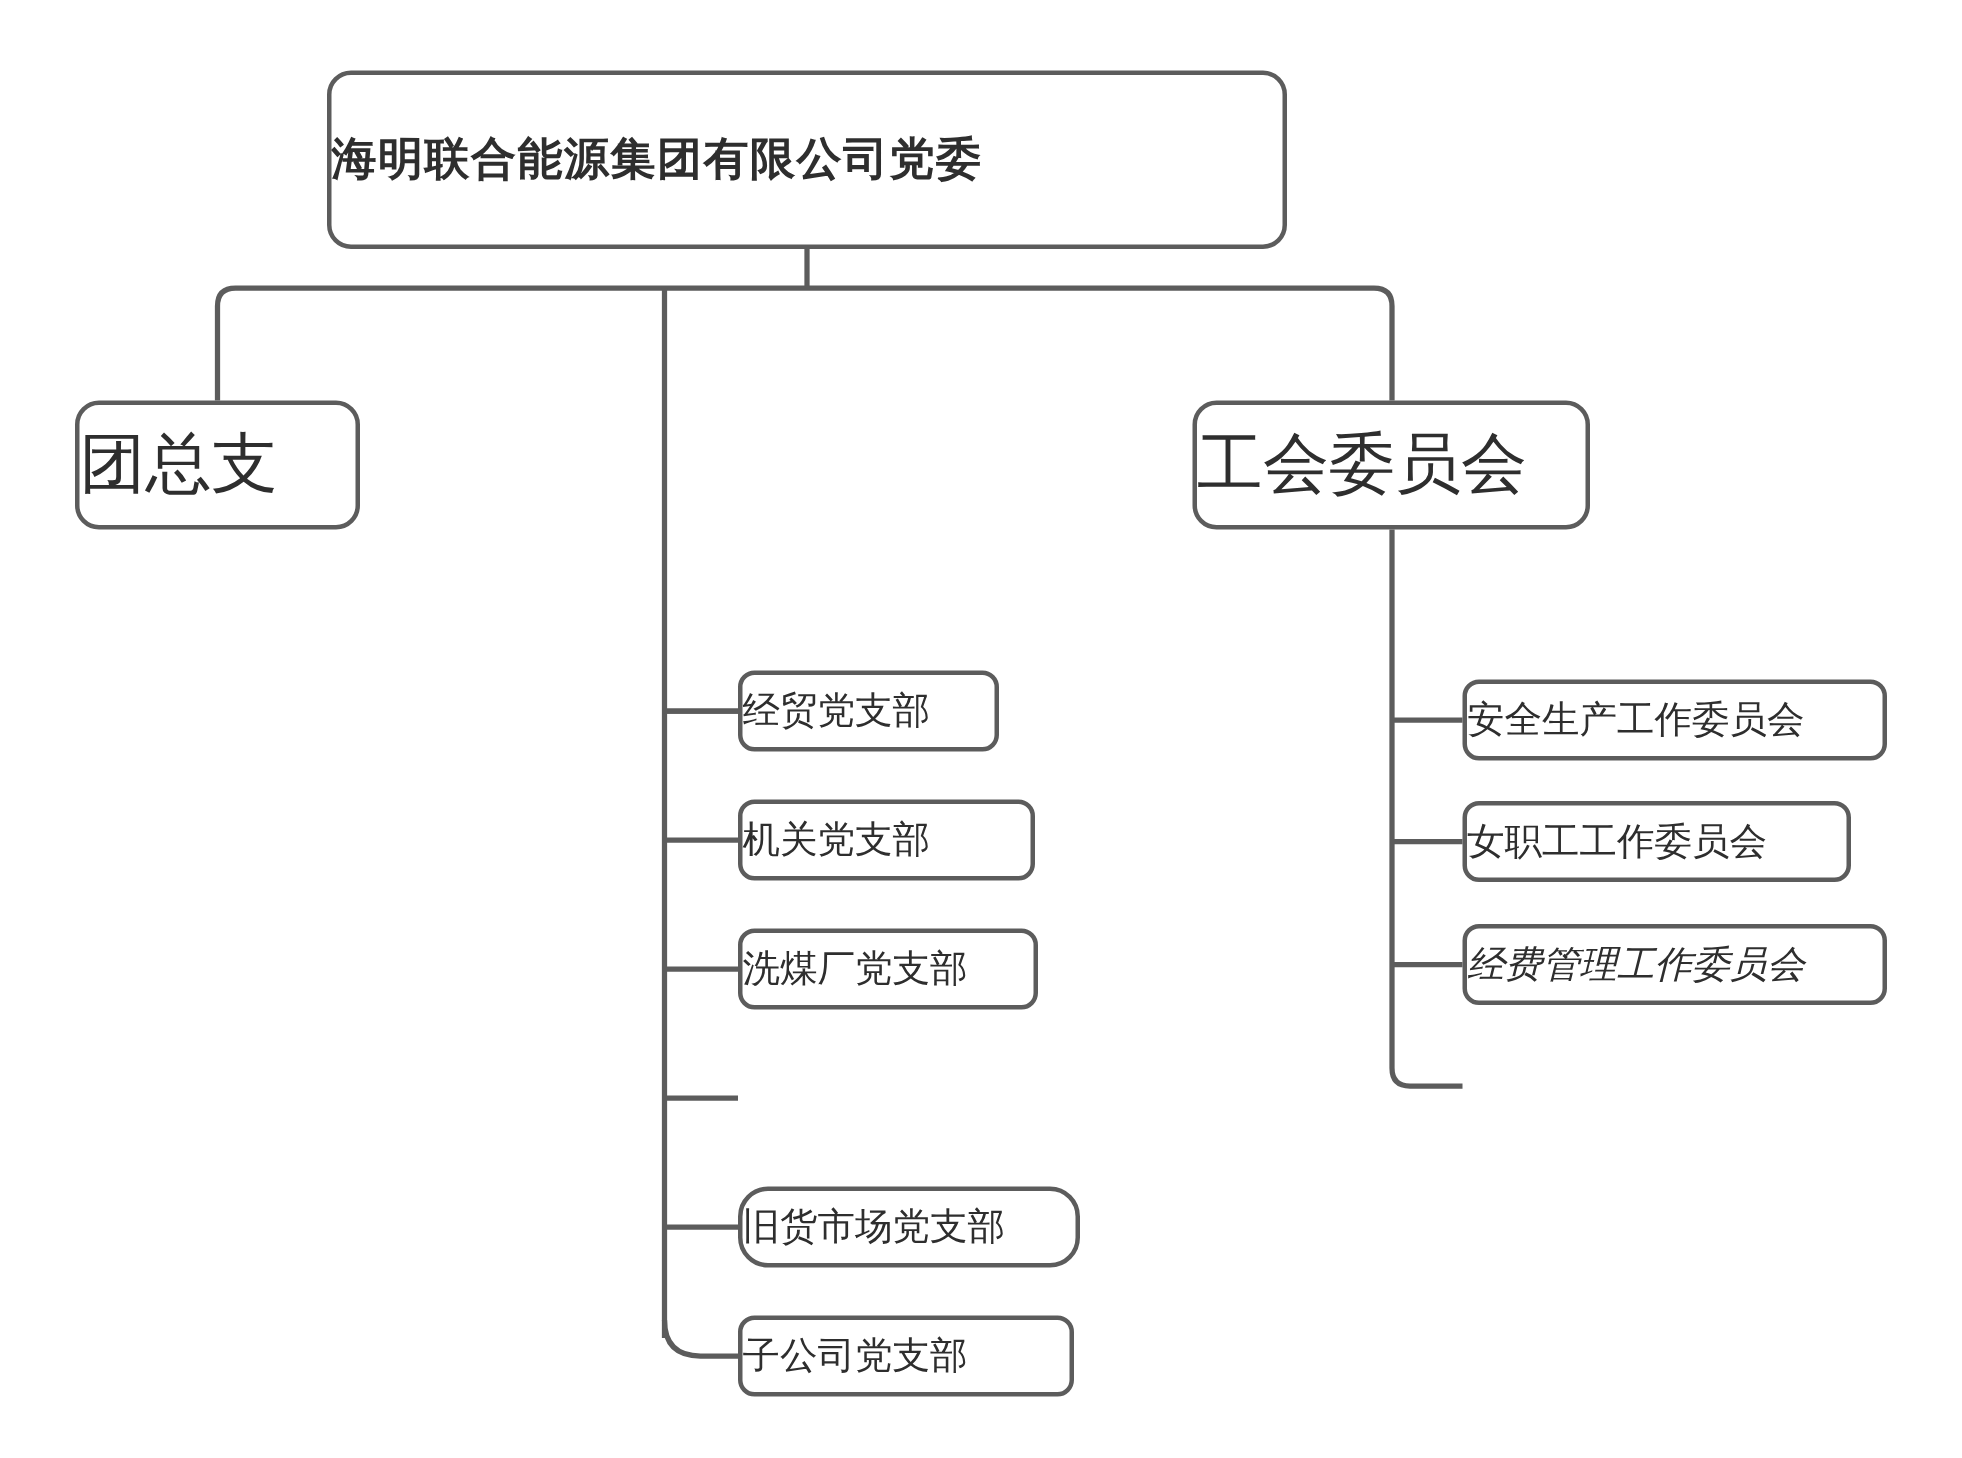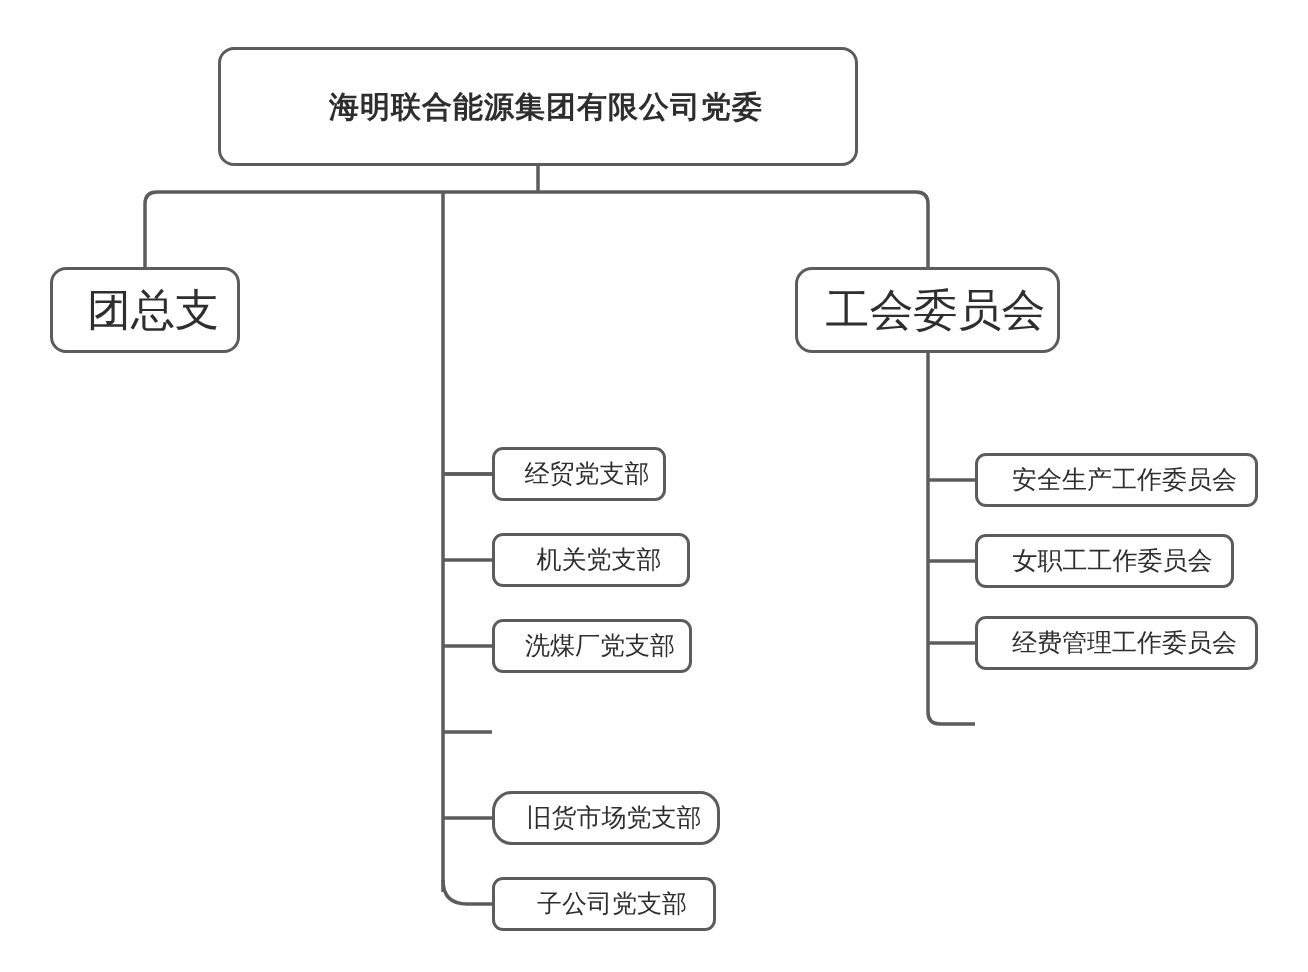--- a/index.html
+++ b/index.html
@@ -23,25 +23,24 @@
     height: 972px;
     pointer-events: none;
   }
   .node {
     position: absolute;
     box-sizing: border-box;
     background: #ffffff;
     border: 3px solid #5c5c5c;
     display: flex;
     align-items: center;
-    justify-content: center;
+    justify-content: flex-start;
     color: #2e2e2e;
     line-height: 1.1;
     white-space: nowrap;
-    padding-left: 16px;
   }
   .node-root {
     border-radius: 16px;
     font-size: 30px;
     font-weight: bold;
     letter-spacing: 1px;
   }
   .node-level2 {
     border-radius: 16px;
     font-size: 44px;
@@ -86,21 +85,21 @@
   </svg>
 
   <div class="node node-root" style="left:218px; top:47px; width:640px; height:119px;">
     <span>海明联合能源集团有限公司党委</span>
   </div>
 
   <div class="node node-level2" style="left:50px; top:267px; width:190px; height:86px;">
     <span>团总支</span>
   </div>
 
-  <div class="node node-level2" style="left:795px; top:267px; width:265px; height:86px;border-radius:17px;">
+  <div class="node node-level2" style="left:795px; top:267px; width:265px; height:86px;">
     <span>工会委员会</span>
   </div>
 
   <div class="node node-leaf" style="left:492px; top:447px; width:174px; height:54px;">
     <span>经贸党支部</span>
   </div>
   <div class="node node-leaf" style="left:492px; top:533px; width:198px; height:54px;">
     <span>机关党支部</span>
   </div>
   <div class="node node-leaf" style="left:492px; top:619px; width:200px; height:54px;">
@@ -112,17 +111,17 @@
   <div class="node node-leaf" style="left:492px; top:877px; width:224px; height:54px;">
     <span>子公司党支部</span>
   </div>
 
   <div class="node node-leaf" style="left:975px; top:453px; width:283px; height:54px;">
     <span>安全生产工作委员会</span>
   </div>
   <div class="node node-leaf" style="left:975px; top:534px; width:259px; height:54px;">
     <span>女职工工作委员会</span>
   </div>
-  <div class="node node-leaf" style="left:975px; top:616px; width:283px; height:54px;">
+  <div class="node node-leaf" style="left:975px; top:616px; width:283px; height:54px;font-style:italic;">
     <span>经费管理工作委员会</span>
   </div>
 
 </div>
 
 </body></html>

